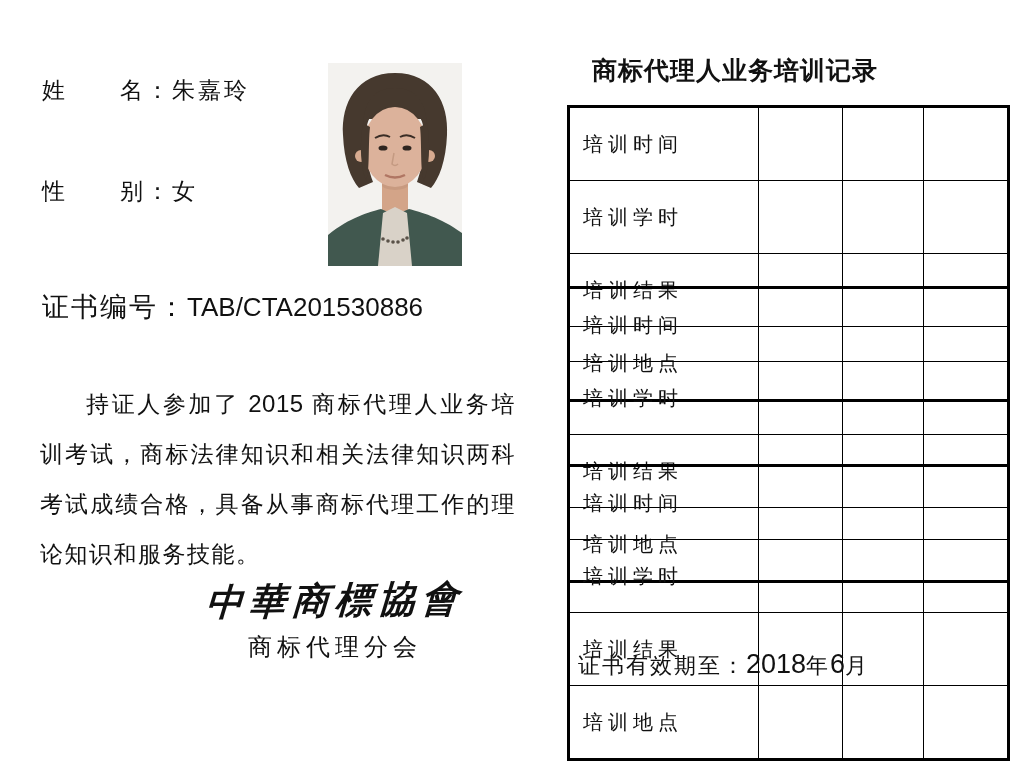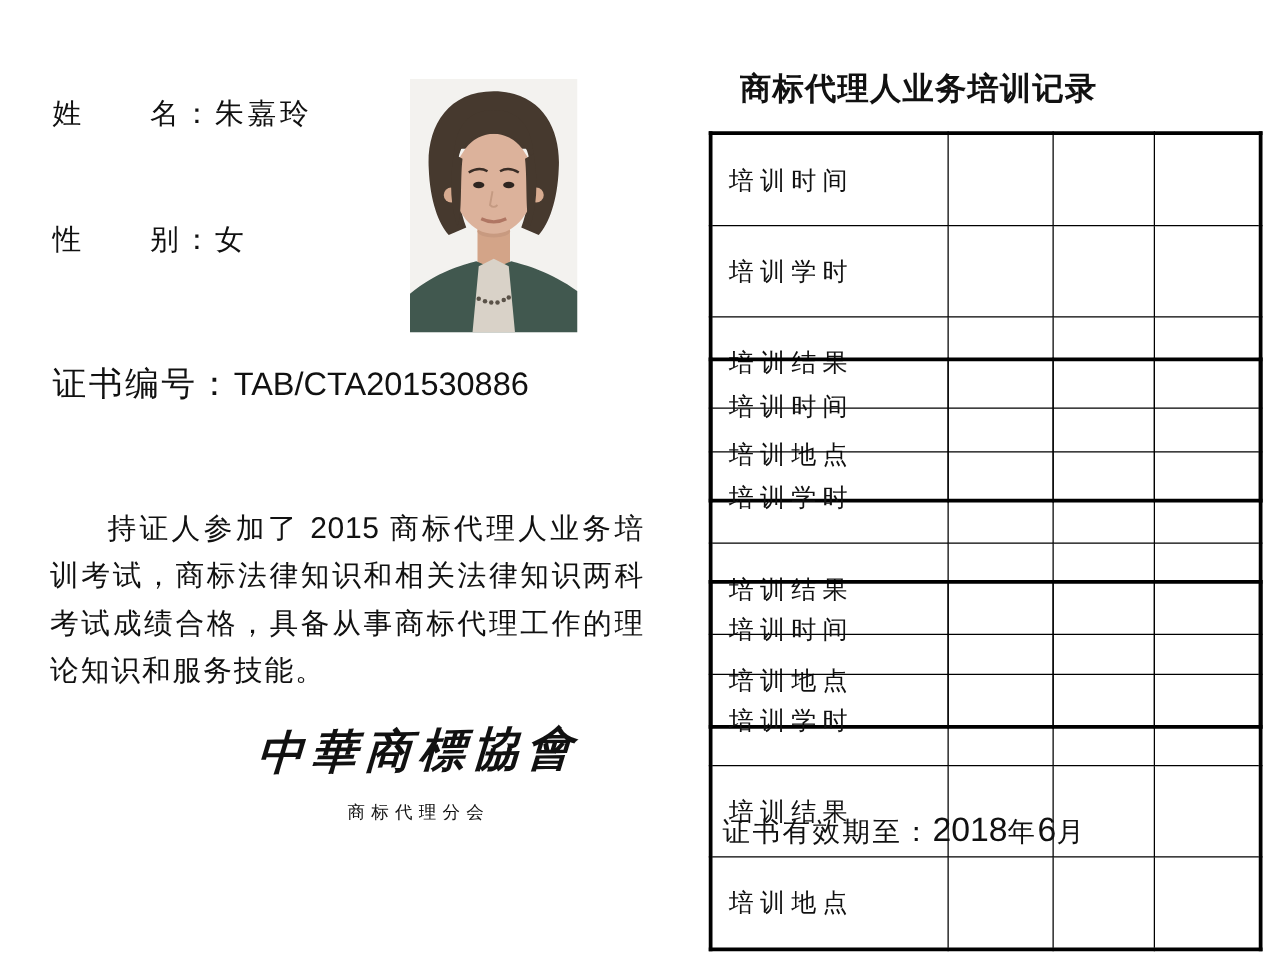--- a/index.html
+++ b/index.html
@@ -34,22 +34,22 @@
   }
 
   
   #photo{
     left:328px;top:63px;width:134px;height:203px;
   }
   #photo svg{display:block;}
 
   
   #statement{
-    left:40px;top:404px;width:476px;
-    font-size:23px;line-height:38px;
+    left:40px;top:379px;width:476px;
+    font-size:23px;line-height:50px;
     letter-spacing:1.5px;
     text-align:justify;
     text-indent:2em;
     margin:0;
   }
   #statement .num{
     font-family:"Liberation Sans","DejaVu Sans",sans-serif;
     font-size:24px;
     letter-spacing:0.5px;
   }
@@ -63,22 +63,22 @@
     font-family:"Liberation Serif","DejaVu Serif",serif;
     font-style:italic;
     font-weight:900;
     font-size:37px;
     letter-spacing:6px;
     white-space:nowrap;
     transform:skewX(-4deg) rotate(-1deg);
     display:inline-block;
   }
   #seal-subtitle{
-    margin-top:15px;
-    font-size:14px;
+    margin-top:5px;
+    font-size:24px;
     letter-spacing:5px;
     white-space:nowrap;
   }
 
   
   #training-title{
     left:592px;top:54px;width:448px;
     font-family:"Liberation Sans","DejaVu Sans",sans-serif;
     font-weight:bold;
     font-size:25px;

